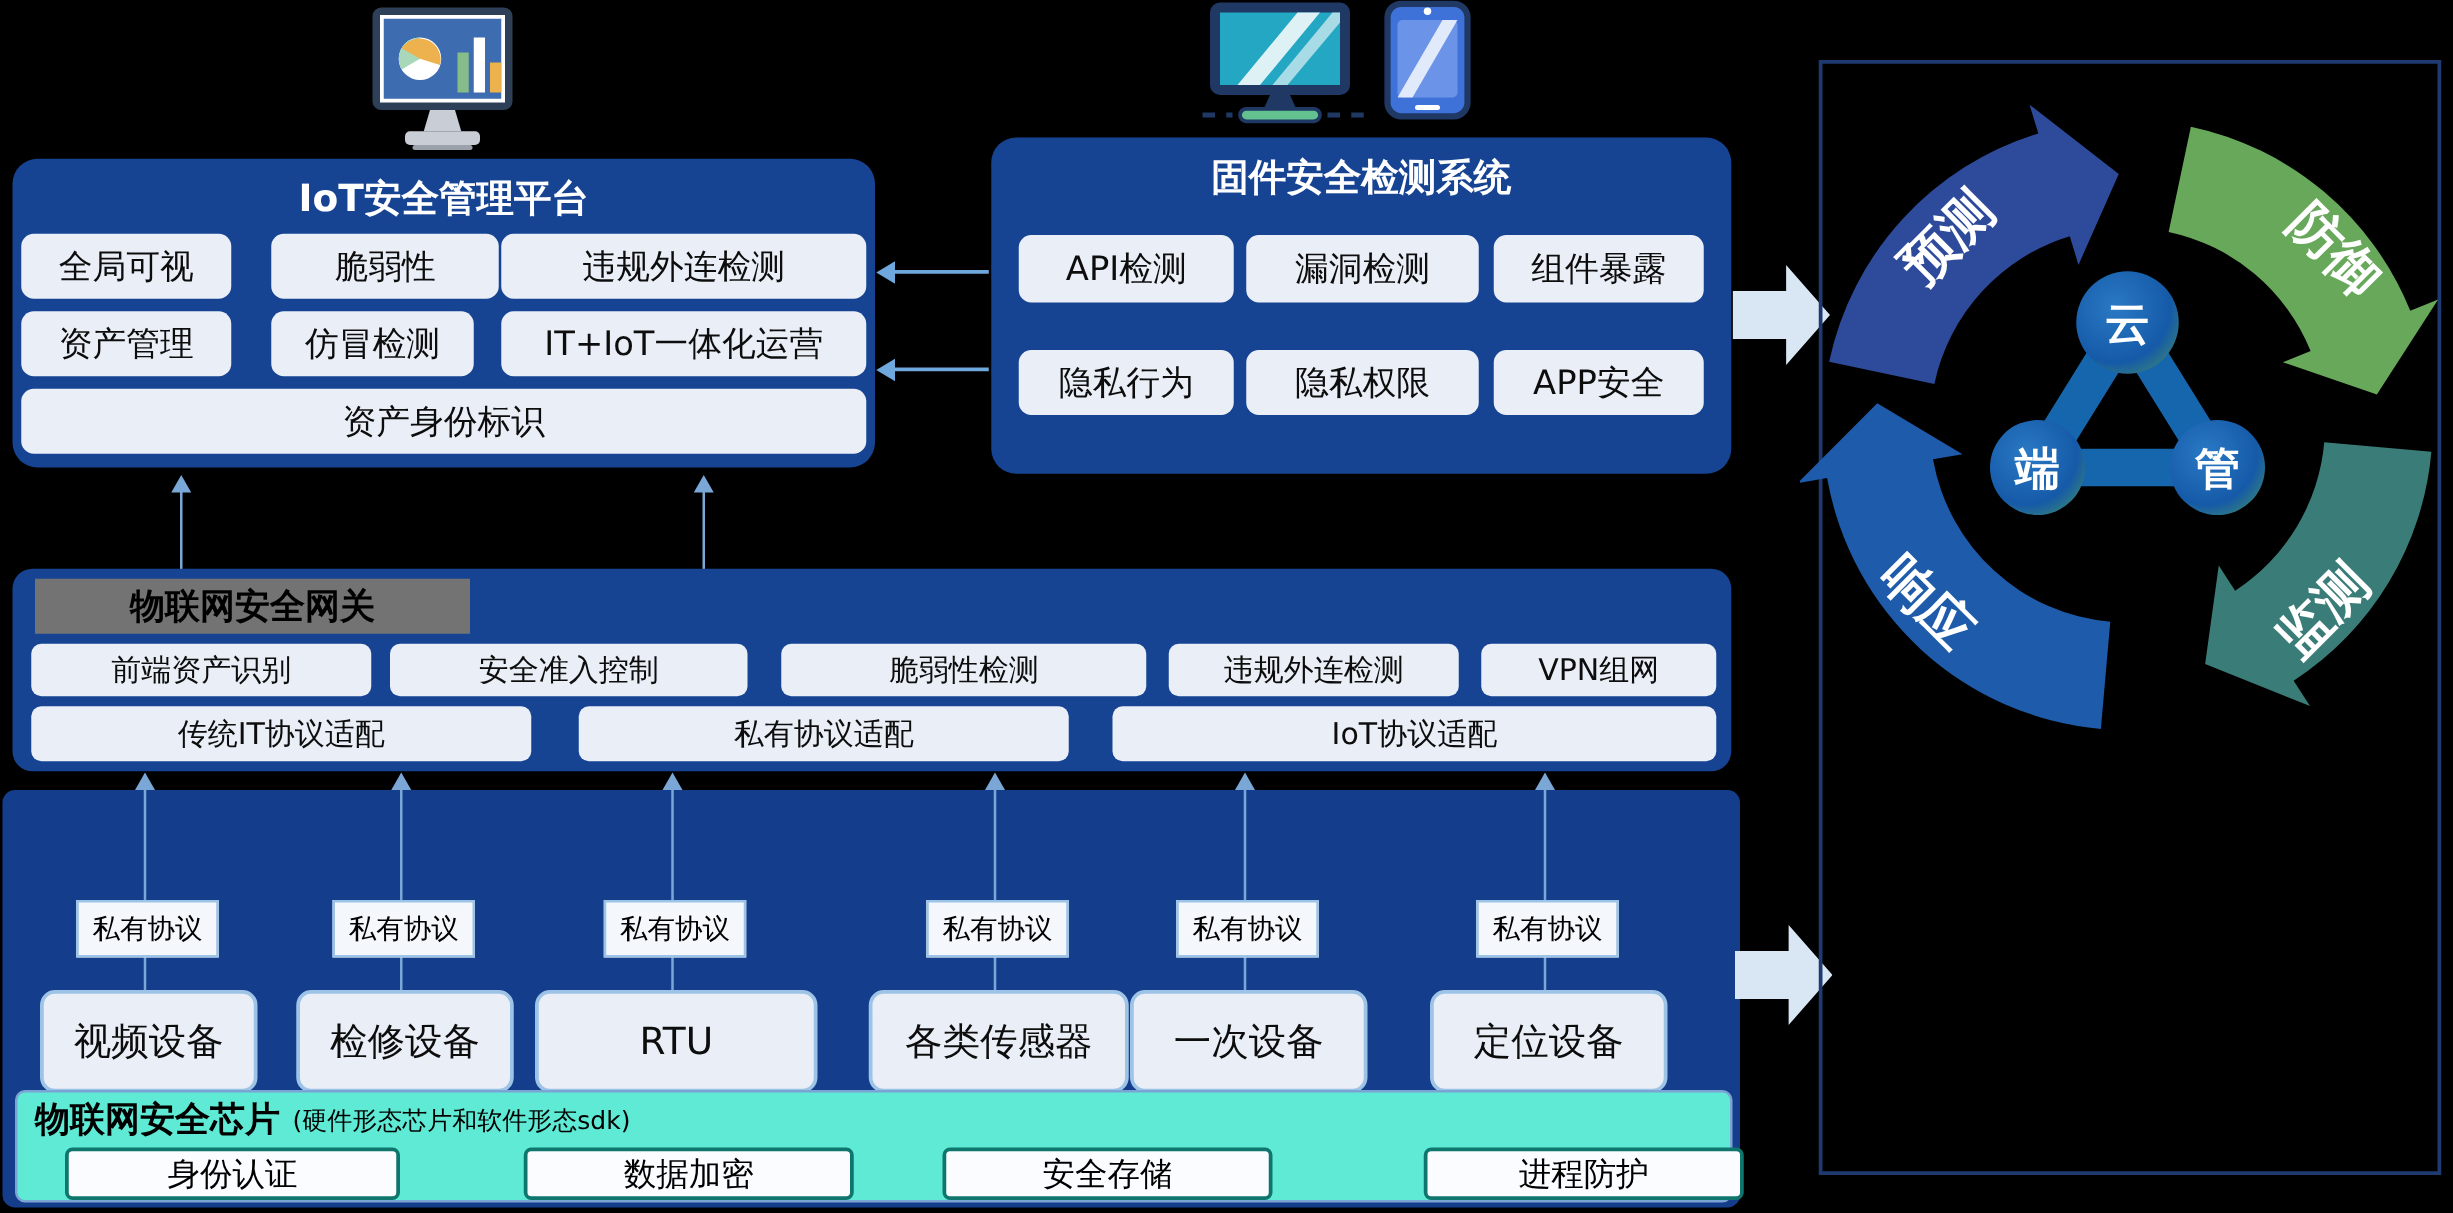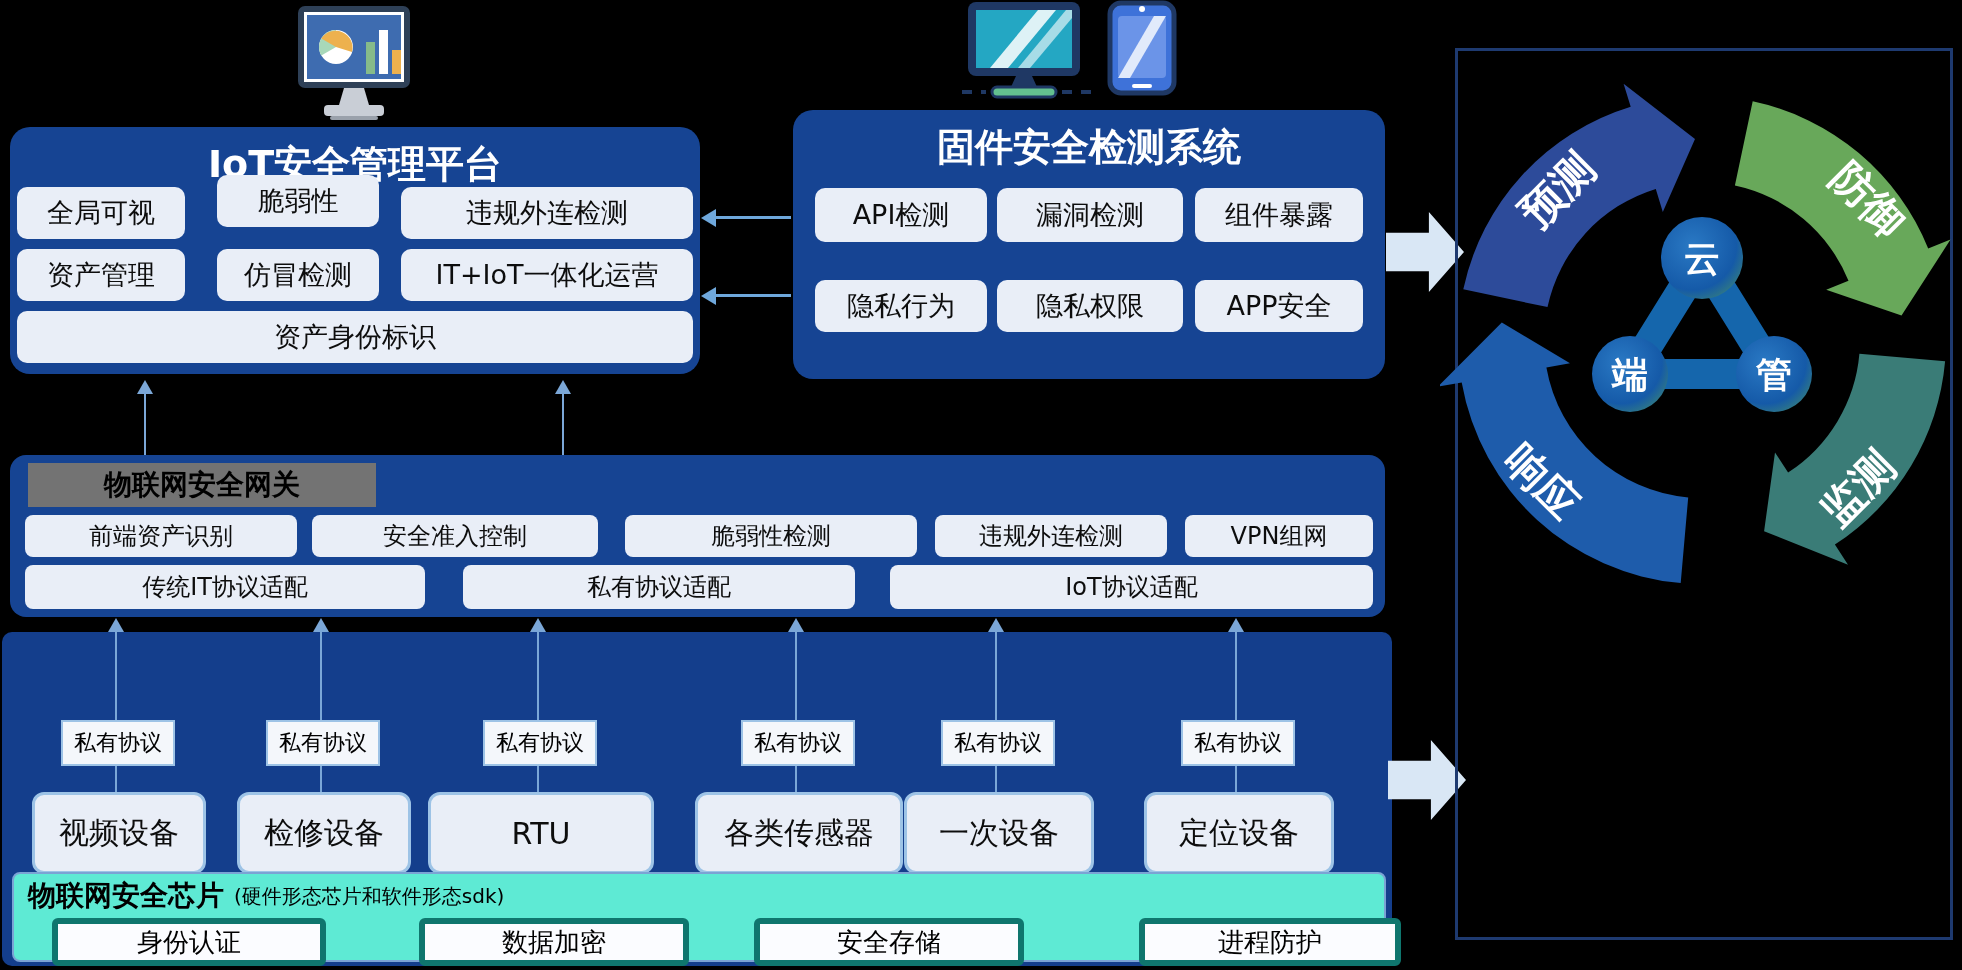--- a/index.html
+++ b/index.html
@@ -1,39 +1,39 @@
 <!DOCTYPE html>
 <html><head>
 <meta charset="utf-8">
 <style>
   html,body{margin:0;padding:0;background:#000;}
   .canvas{position:relative;width:1962px;height:970px;background:#000;
           font-family:"DejaVu Sans",sans-serif;overflow:hidden;}
   .abs{position:absolute;}
   .panel{position:absolute;background:#164493;border-radius:20px;}
   .ptitle{position:absolute;left:0;right:0;text-align:center;color:#fff;
-          font-weight:bold;font-size:38px;}
+          font-weight:bold;font-size:30px;}
   .pill{position:absolute;background:#e9eef7;border-radius:10px;display:flex;
         align-items:center;justify-content:center;color:#0d0d0d;font-size:27px;}
   .gwpill{font-size:24px;border-radius:8px;}
   .gwtitle{position:absolute;background:#737373;color:#000;font-weight:bold;
            font-size:28px;display:flex;align-items:center;justify-content:center;}
   .dev{border:3px solid #9dc3e6;font-size:30px;border-radius:12px;}
   .proto{position:absolute;background:#f4f7fb;border:2px solid #9dc3e6;
          color:#000;font-size:22px;display:flex;align-items:center;justify-content:center;}
   .vline{position:absolute;width:2px;background:#7ba7d7;}
   .uphead{position:absolute;width:0;height:0;border-left:8px solid transparent;
           border-right:8px solid transparent;border-bottom:14px solid #7ba7d7;}
   .hline{position:absolute;height:3px;background:#6fa8dc;}
   .lhead{position:absolute;width:0;height:0;border-top:9px solid transparent;
          border-bottom:9px solid transparent;border-right:15px solid #6fa8dc;}
   .bigarrow{position:absolute;background:#d9e7f5;
             clip-path:polygon(0 26%,55% 26%,55% 0,100% 50%,55% 100%,55% 74%,0 74%);}
   .chip{position:absolute;background:#5eead4;border:2px solid #7ba3d4;border-radius:8px;}
-  .chipitem{position:absolute;background:#fbfcff;border:6px solid #0f766e;border-radius:6px;
+  .chipitem{position:absolute;background:#fbfcff;border:3px solid #0f766e;border-radius:6px;
             display:flex;align-items:center;justify-content:center;font-size:26px;color:#000;}
   .cyclebox{position:absolute;border:3px solid #1e3a70;}
 </style>
 </head>
 <body>
 
 <div class="canvas">
 
   <svg class="abs" style="left:288px;top:2px" width="132" height="118" viewBox="0 0 132 118">
     <rect x="10" y="4" width="112" height="82" rx="7" fill="#2e4057"></rect>
@@ -46,21 +46,21 @@
     <rect x="91" y="28" width="9" height="44" fill="#ffffff"></rect>
     <rect x="104" y="48" width="9" height="24" fill="#edb14e"></rect>
     <path d="M56 86 L76 86 L81 103 L51 103 Z" fill="#c9ced6"></path>
     <rect x="36" y="103" width="60" height="11" rx="4" fill="#c9ced6"></rect>
     <rect x="42" y="114" width="48" height="4" rx="2" fill="#9aa1ab"></rect>
   </svg>
 
   <div class="panel" style="left:10px;top:127px;width:690px;height:247px">
     <div class="ptitle" style="top:12px">IoT安全管理平台</div>
     <div class="pill" style="left:7px;top:60px;width:168px;height:52px">全局可视</div>
-    <div class="pill" style="left:207px;top:48px;width:162px;height:52px">脆弱性</div>
+    <div class="pill" style="left:207px;top:60px;width:182px;height:52px">脆弱性</div>
     <div class="pill" style="left:391px;top:60px;width:292px;height:52px">违规外连检测</div>
     <div class="pill" style="left:7px;top:122px;width:168px;height:52px">资产管理</div>
     <div class="pill" style="left:207px;top:122px;width:162px;height:52px">仿冒检测</div>
     <div class="pill" style="left:391px;top:122px;width:292px;height:52px">IT+IoT一体化运营</div>
     <div class="pill" style="left:7px;top:184px;width:676px;height:52px">资产身份标识</div>
   </div>
 
   <svg class="abs" style="left:960px;top:0" width="135" height="100" viewBox="0 0 135 100">
     <rect x="8" y="2" width="112" height="74" rx="8" fill="#1f3864"></rect>
     <rect x="16" y="10" width="96" height="58" fill="#24a7c3"></rect>

